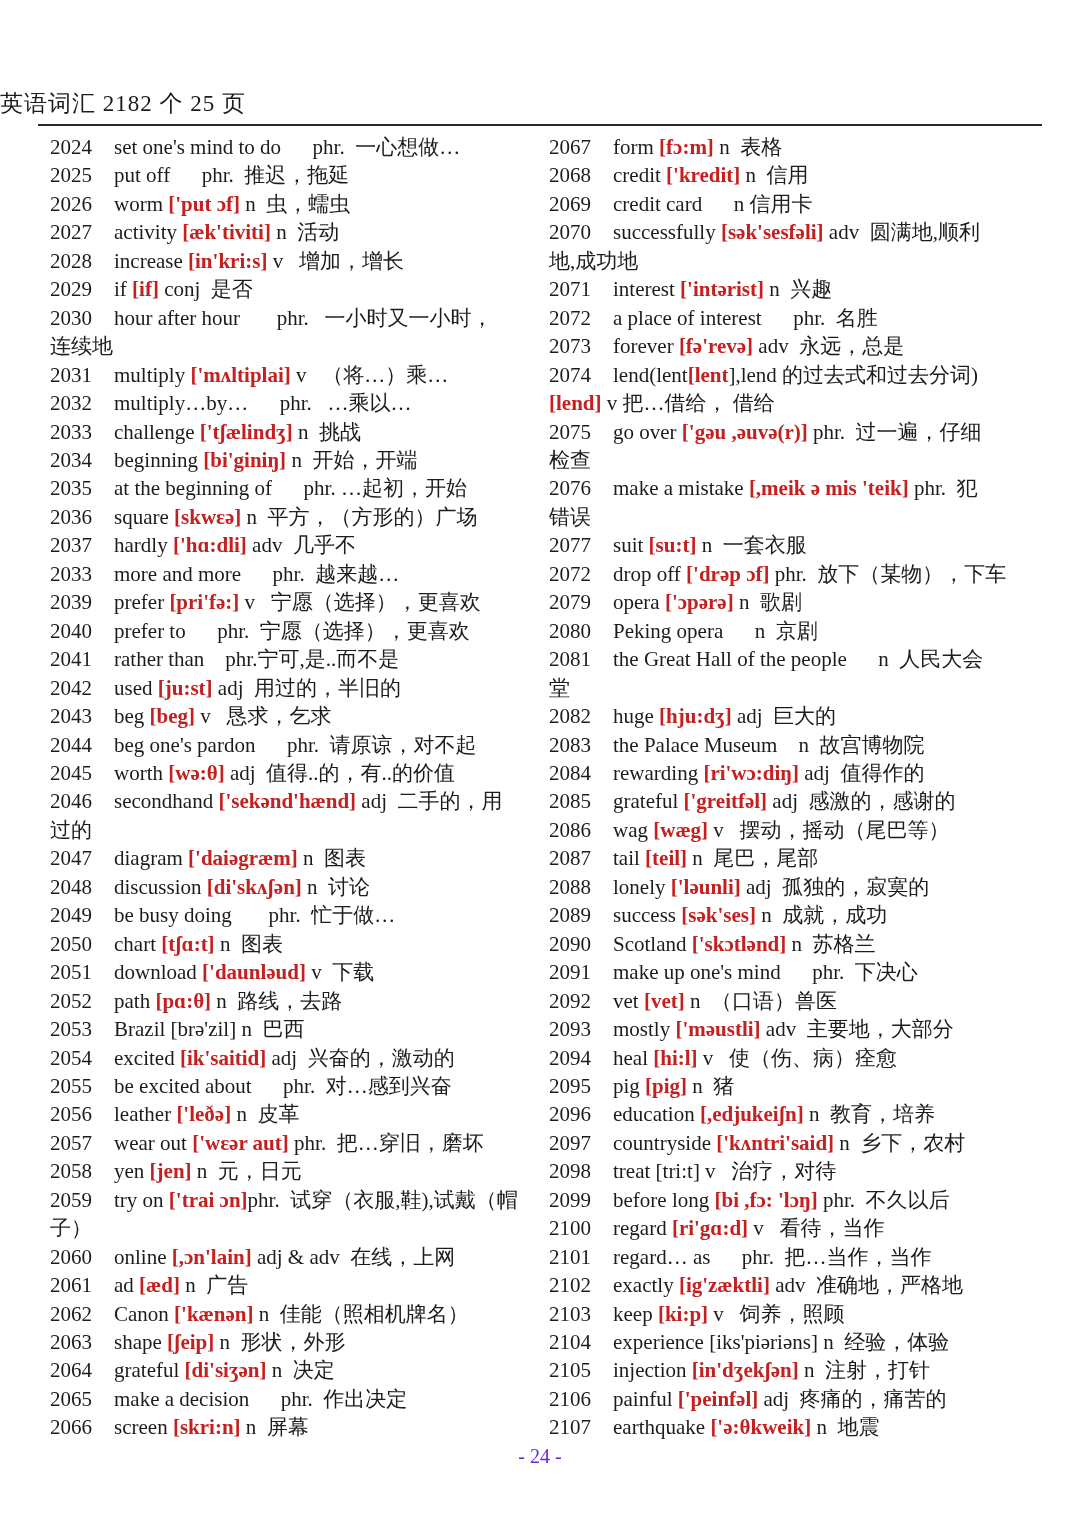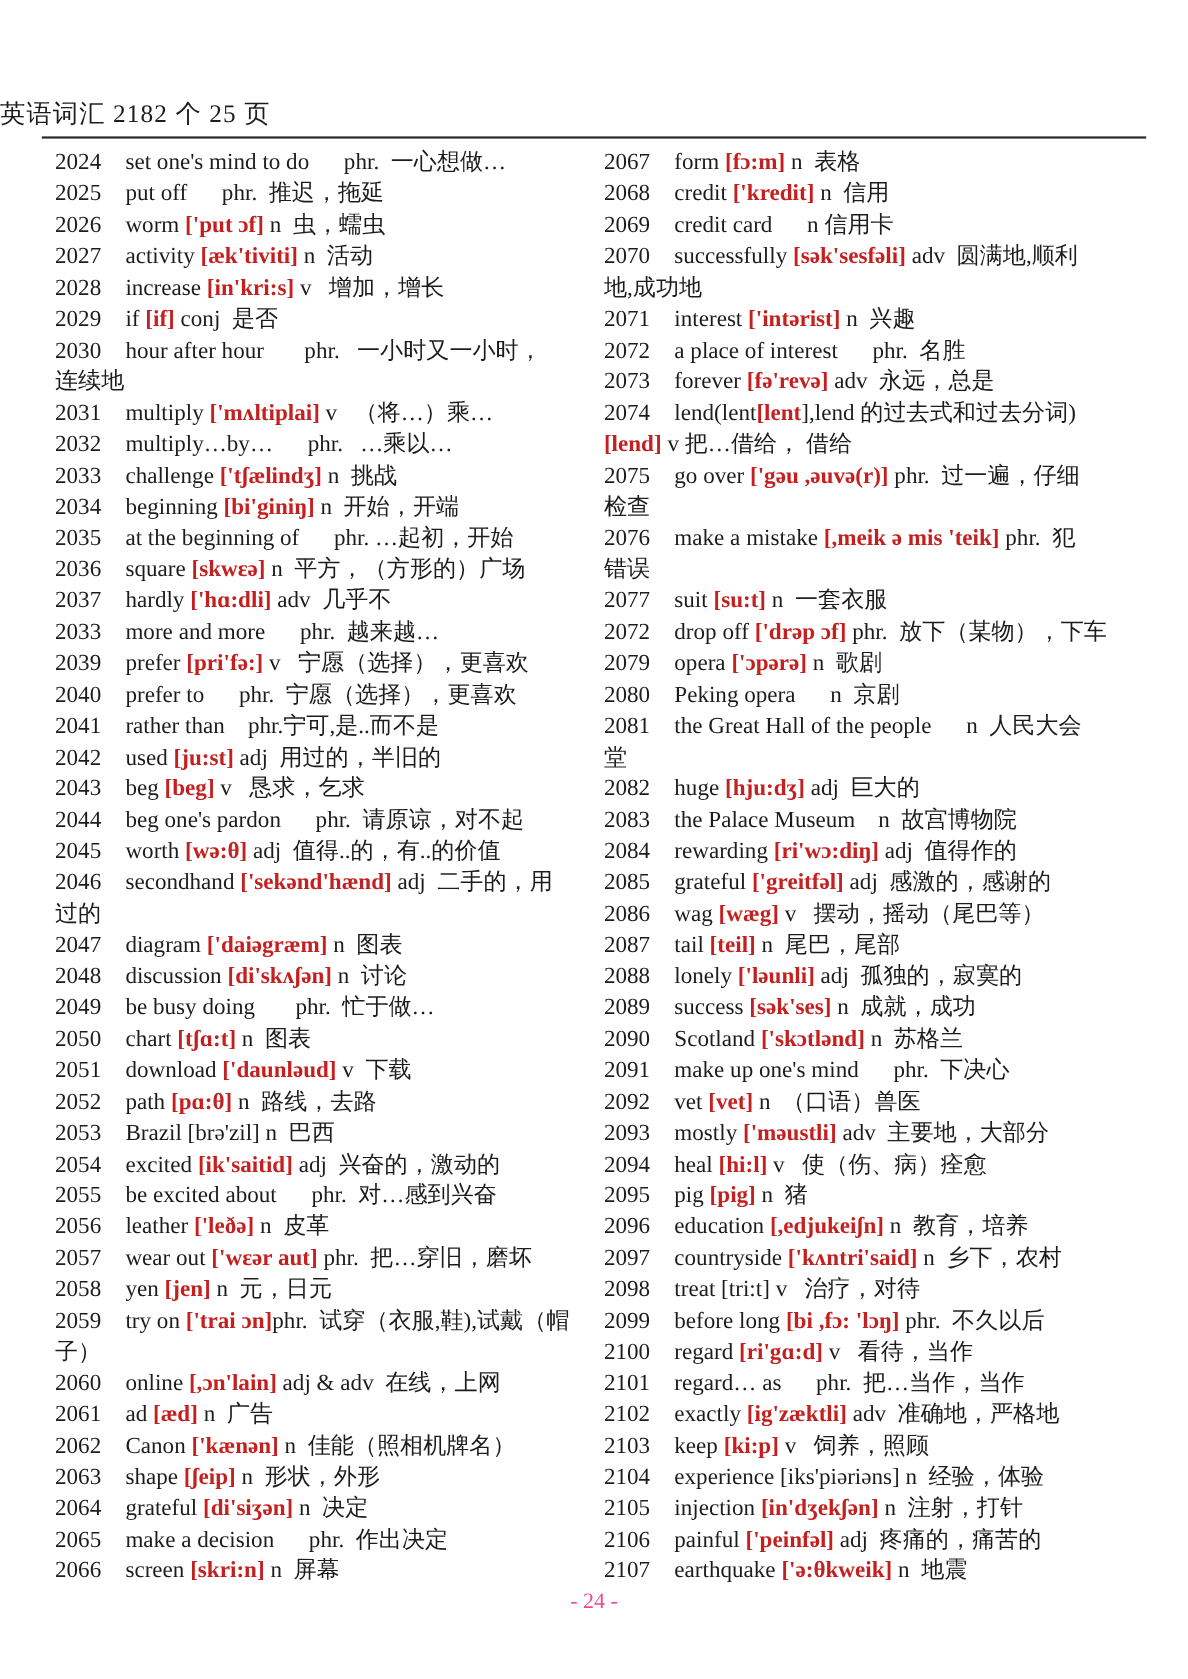--- a/index.html
+++ b/index.html
@@ -21,21 +21,21 @@
   .col{width:500px;}
   .col-left{margin-right:12px;}
   .entry{
     margin:0;font-size:21px;line-height:28.45px;white-space:pre-wrap;
     word-break:break-word;
   }
   .num{display:inline-block;width:64px;color:#1c1c1c;}
   .k{color:#1c1c1c;}
   .r{color:#c52020;font-weight:bold;}
   .page-footer{
-    text-align:center;font-size:20px;margin-top:3px;color:#ec4899;
+    text-align:center;font-size:20px;margin-top:3px;color:#6d28d9;
   }
 </style>
 </head>
 <body>
 
 <h1 class="page-title">英语词汇 2182 个  25 页</h1>
 <hr class="header-divider">
 
 <div class="cols">
   <div class="col col-left" id="col-left">

